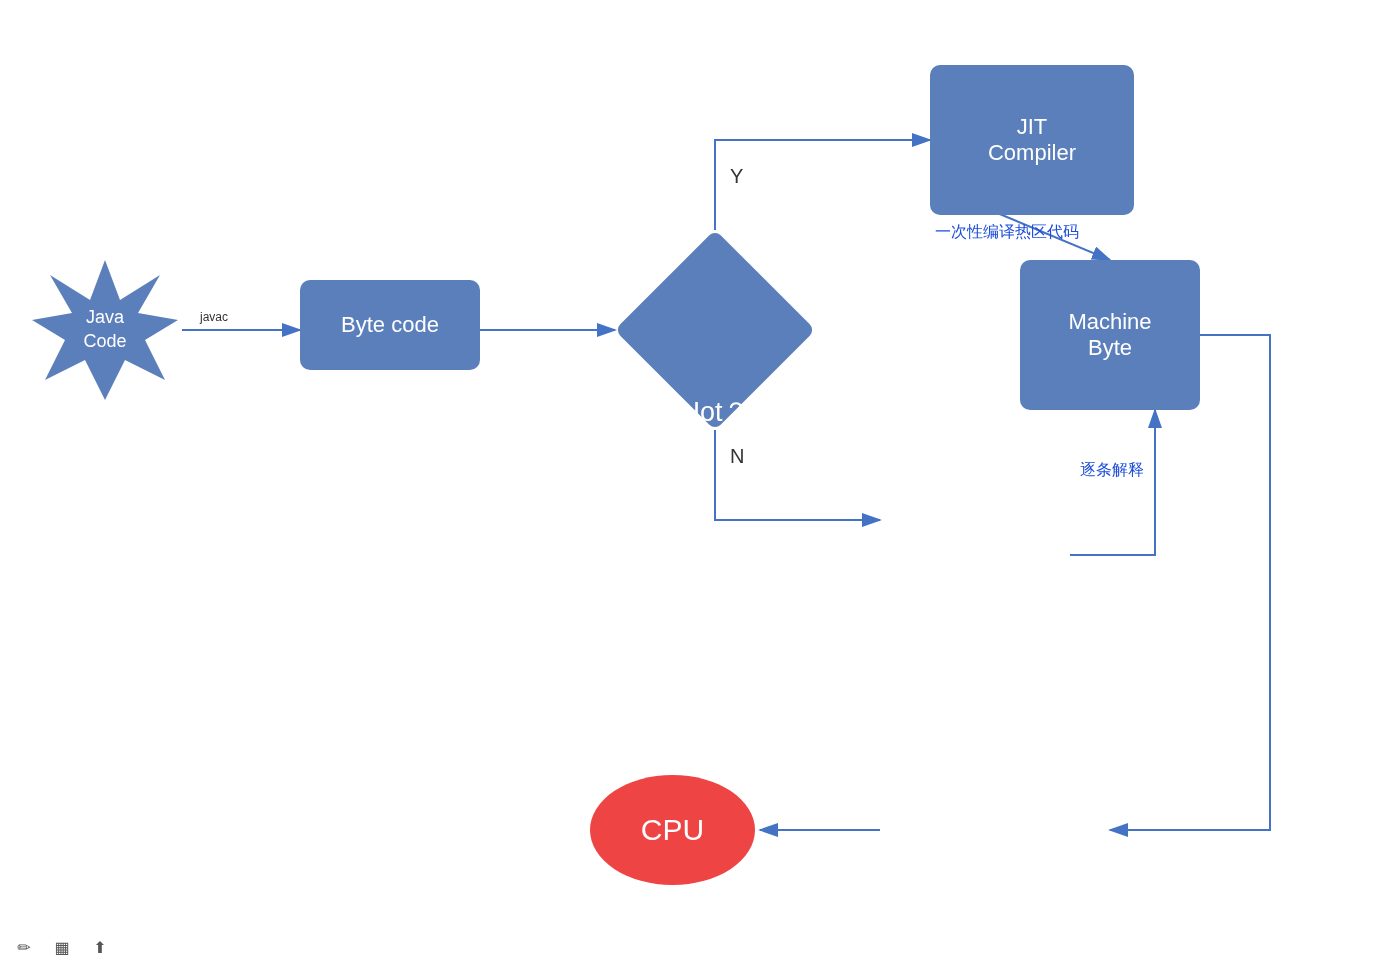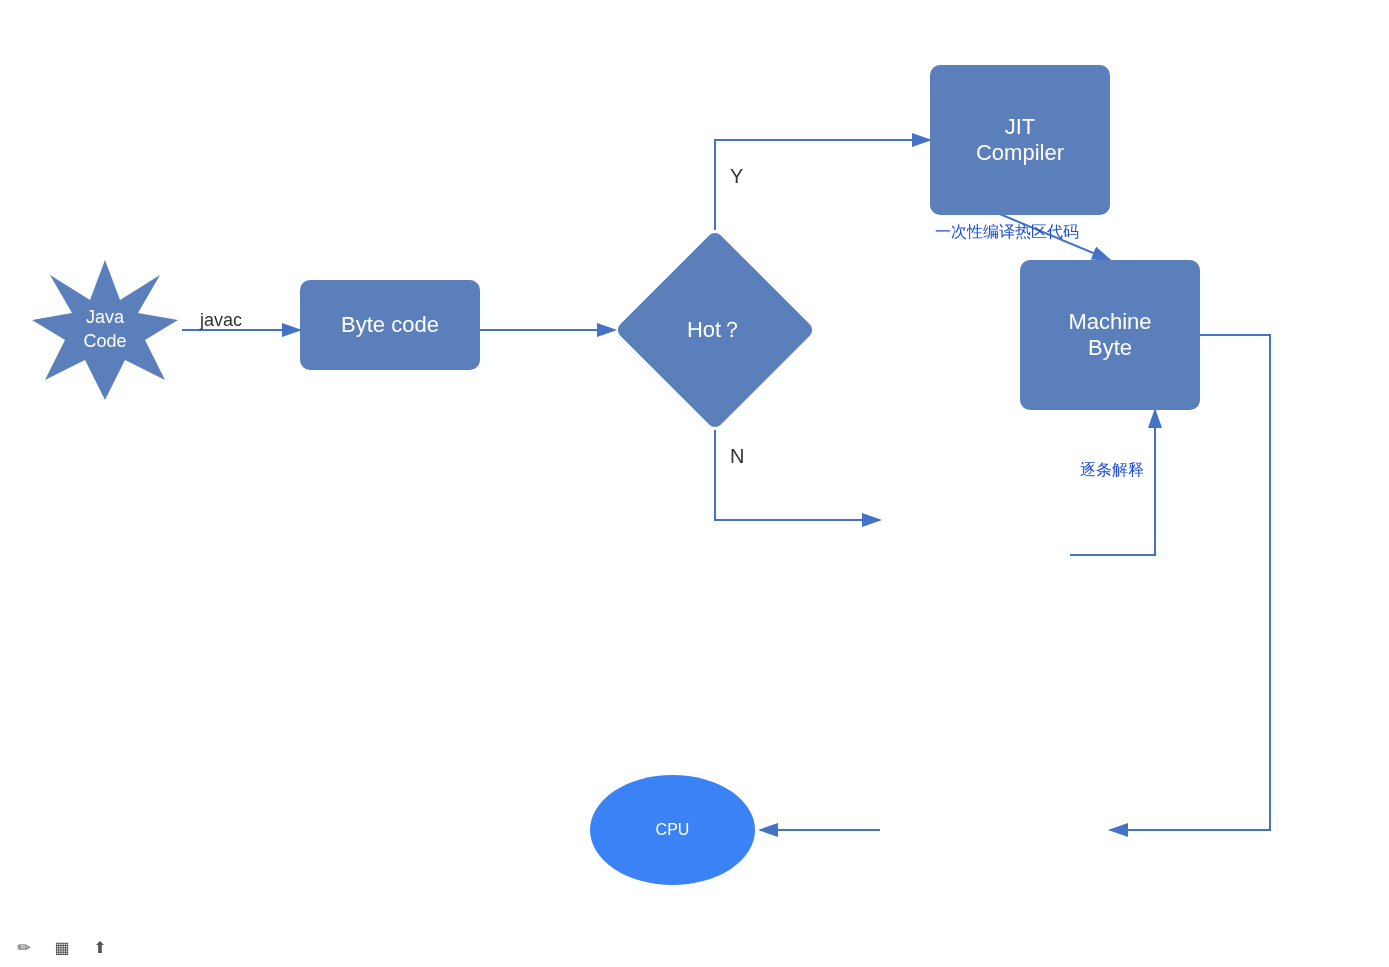--- a/index.html
+++ b/index.html
@@ -63,45 +63,45 @@
       position: absolute;
       top: 29px;
       left: 29px;
       border-radius: 8px;
     }
     .diamond-label {
       position: absolute;
       width: 100%;
       height: 100%;
       display: flex;
-      align-items: center;
+      align-items: flex-end;
       justify-content: center;
       color: #fff;
-      font-size: 22px;
+      font-size: 27px;
       font-weight: 500;
       z-index: 2;
     }
 
     
     .ellipse-shape {
       position: absolute;
-      background: #3b82f6;
+      background: #ef4444;
       border-radius: 50%;
       color: #fff;
       display: flex;
       align-items: center;
       justify-content: center;
-      font-size: 16px;
+      font-size: 30px;
       font-weight: 500;
     }
 
     
     .label-text {
       position: absolute;
-      font-size: 18px;
+      font-size: 12px;
       color: #333;
     }
 
     .label-text.chinese {
       color: #1d4ed8;
       font-size: 16px;
     }
 
     
     .toolbar {
@@ -174,21 +174,21 @@
     <div class="diamond-inner"></div>
     <div class="diamond-label">
       <span>Hot？</span>
     </div>
   </div>
 
   <div class="label-text" style="top:165px; left:730px; font-size:20px;">Y</div>
 
   <div class="label-text" style="top:445px; left:730px; font-size:20px;">N</div>
 
-  <div class="box-rect" style="top:65px; left:930px; width:180px; height:150px;">
+  <div class="box-rect" style="top:65px; left:930px; width:204px; height:150px;">
     <span style="white-space:pre-line;">JIT
 Compiler</span>
   </div>
 
   <div class="label-text chinese" style="top:222px; left:935px;">一次性编译热区代码</div>
 
   <div class="box-rect" style="top:260px; left:1020px; width:180px; height:150px;">
     <span style="white-space:pre-line;">Machine
 Byte</span>
   </div>

